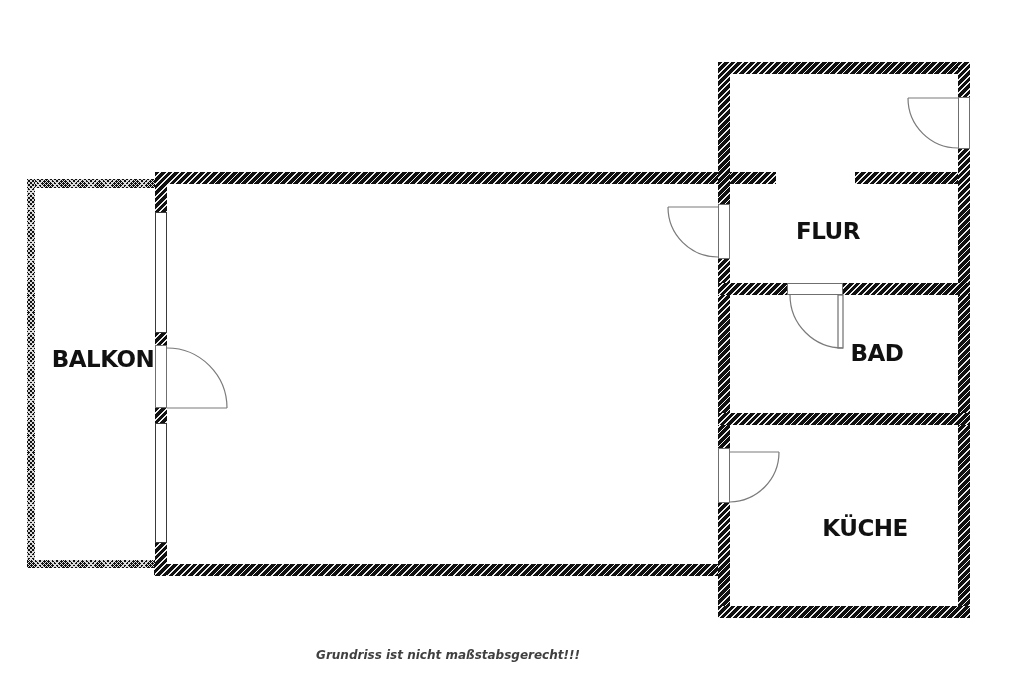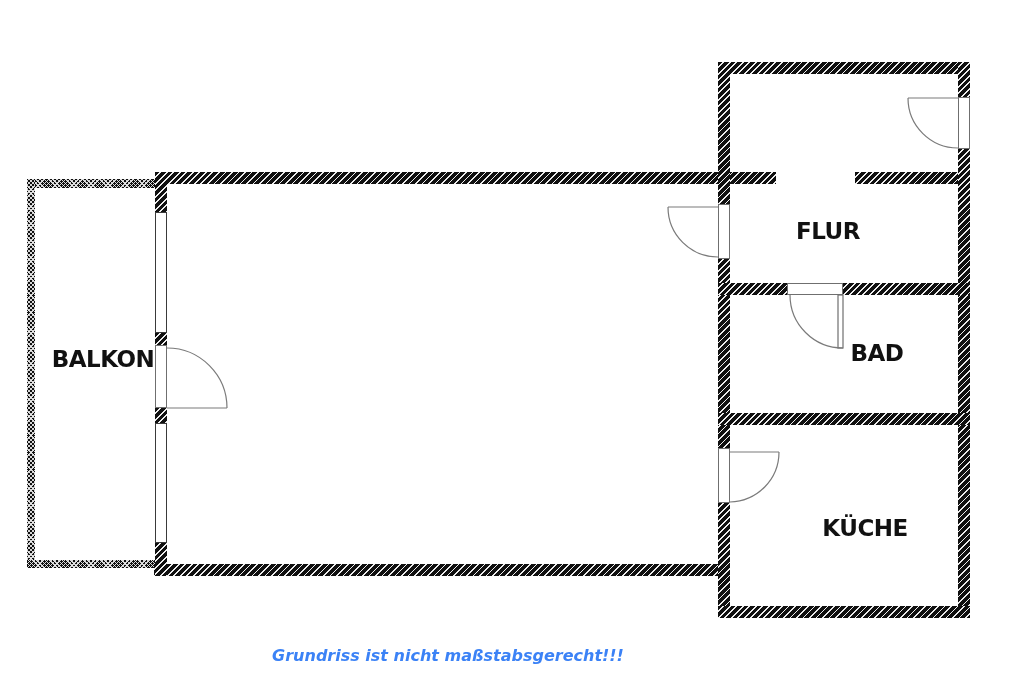--- a/index.html
+++ b/index.html
@@ -45,22 +45,22 @@
     font-size:23px;
     letter-spacing:-0.5px;
     color:#111111;
     white-space:nowrap;
   }
   .caption{
     position:absolute;
     transform:translate(-50%,-50%);
     font-weight:700;
     font-style:italic;
-    font-size:16px;
-    color:#3b82f6;
+    font-size:12px;
+    color:#404040;
     white-space:nowrap;
   }
 </style>
 </head>
 <body>
 
 <div class="plan">
 
   <div class="bwall" style="left:27px;top:179px;width:128px;height:9px;"></div>
   <div class="bwall" style="left:27px;top:179px;width:8px;height:389px;"></div>

